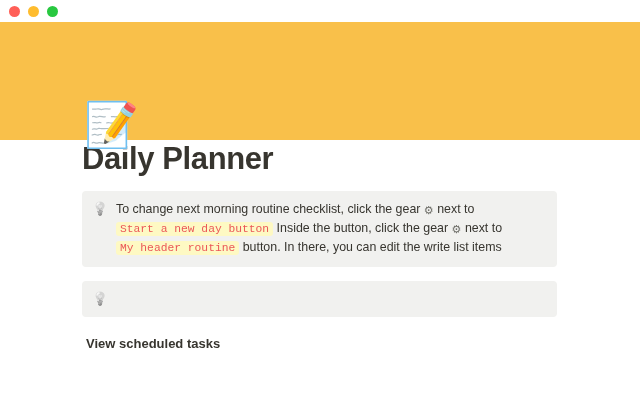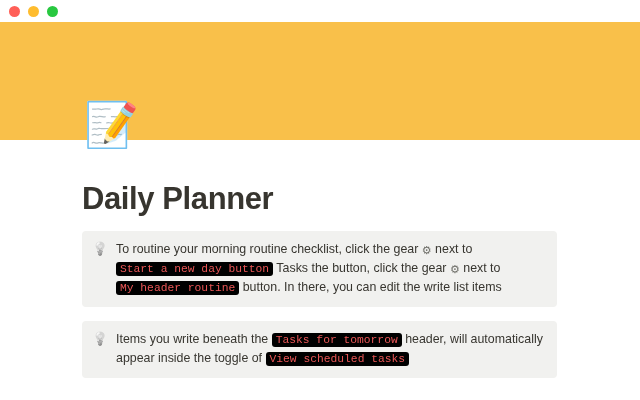--- a/index.html
+++ b/index.html
@@ -66,21 +66,20 @@
     user-select: none;
   }
 
   
   .page-body {
     padding: 0 82px;
     box-sizing: border-box;
   }
   .page-title {
     margin: 0;
-    padding-top: 40px;
     font-size: 31px;
     font-weight: bold;
     letter-spacing: -0.4px;
     color: #37352f;
     line-height: 1.2;
   }
 
   
   .callout {
     margin-top: 14px;
@@ -107,21 +106,21 @@
   .callout-text {
     flex: 1 1 auto;
     font-size: 12.4px;
     line-height: 18px;
     color: #37352f;
   }
   code.inline {
     font-family: "Liberation Mono", "DejaVu Sans Mono", monospace;
     font-size: 11.3px;
     color: #eb5757;
-    background: #000000;
+    background: #fef9c3;
     border-radius: 3px;
     padding: 1px 4px;
     white-space: nowrap;
   }
   .gear {
     font-size: 11px;
     color: #6f6f69;
     vertical-align: -1px;
   }
 
@@ -157,29 +156,26 @@
     <div class="page-emoji">📝</div>
   </div>
 
   <div class="page-body">
 
     <h1 class="page-title">Daily Planner</h1>
 
     <div class="callout">
       <div class="callout-icon">💡</div>
       <div class="callout-text">
-        <span>To routine your morning routine checklist, click the gear </span><span class="gear">⚙</span><span> next to </span><code class="inline">Start a new day button</code><span> Tasks the button, click the gear </span><span class="gear">⚙</span><span> next to </span><code class="inline">My header routine</code><span> button. In there, you can edit the write list items</span>
+        <span>To change next morning routine checklist, click the gear </span><span class="gear">⚙</span><span> next to </span><code class="inline">Start a new day button</code><span> Inside the button, click the gear </span><span class="gear">⚙</span><span> next to </span><code class="inline">My header routine</code><span> button. In there, you can edit the write list items</span>
       </div>
     </div>
 
     <div class="callout">
       <div class="callout-icon">💡</div>
-      <div class="callout-text">
-        <span>Items you write beneath the </span><code class="inline">Tasks for tomorrow</code><span> header, will automatically appear inside the toggle of </span><code class="inline">View scheduled tasks</code>
-      </div>
     </div>
 
     <div class="toggle-row">
 
       <span class="toggle-label">View scheduled tasks</span>
     </div>
 
   </div>
 </div>
 

